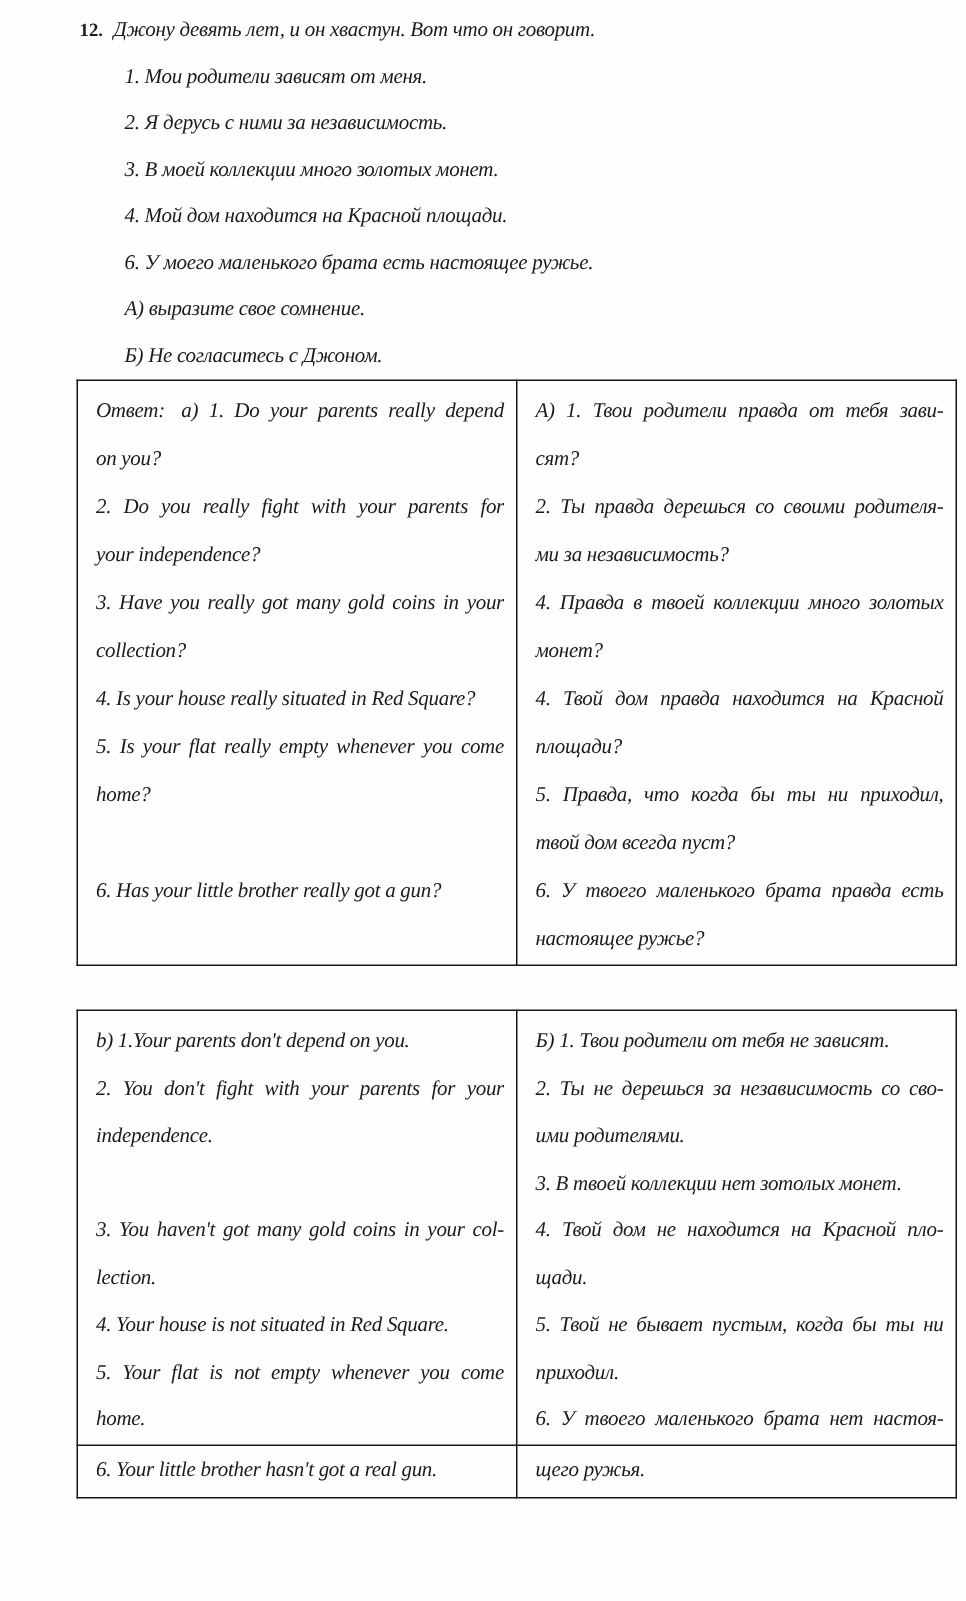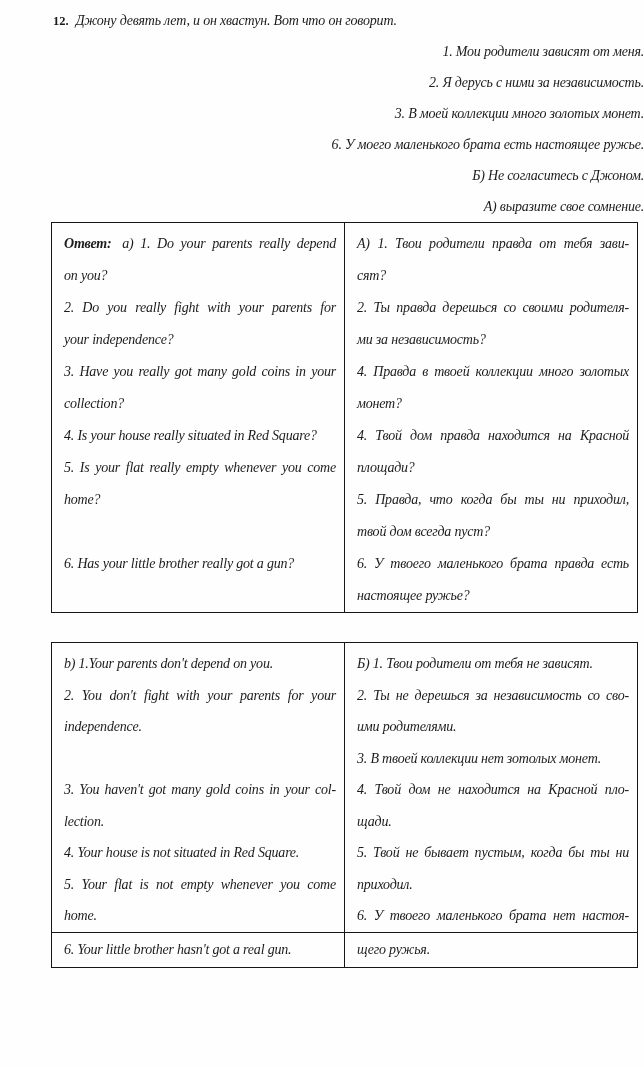--- a/index.html
+++ b/index.html
@@ -25,21 +25,21 @@
   .top { padding-top: 5px; }
   .top .line { height: 31px; line-height: 31px; }
   .task-head { padding-left: 9px; }
   .task-num {
     font-style: normal;
     font-weight: 700;
     font-size: 12.5px;
     letter-spacing: 0;
     padding-right: 7px;
   }
-  .indent { padding-left: 39px; text-align: right; }
+  .indent { padding-left: 39px; }
 
   
   table.tbl {
     border-collapse: collapse;
     table-layout: fixed;
     margin-left: 7px;
     width: 586px;
   }
   .tbl td {
     width: 293px;
@@ -49,35 +49,36 @@
   }
   .t1 td .line { height: 32px; line-height: 32px; }
   .t2 { margin-top: 29px; }
   .t2 tr.main td .line { height: 31.5px; line-height: 31.5px; }
   .t2 tr.last td { padding-top: 4px; padding-bottom: 5px; }
   .t2 tr.last td .line { height: 25px; line-height: 25px; }
 
   
   .j { text-align: justify; text-align-last: justify; }
 
-  .ans-label { padding-right: 4px; font-weight: bold; }
+  .ans-label { padding-right: 4px; }
 </style>
 </head>
 <body>
 
 <div class="page">
 
   <div class="top">
     <div class="line task-head"><span class="task-num">12.</span><span>Джону девять лет, и он хвастун. Вот что он говорит.</span></div>
     <div class="line indent">1. Мои родители зависят от меня.</div>
     <div class="line indent">2. Я дерусь с ними за независимость.</div>
     <div class="line indent">3. В моей коллекции много золотых монет.</div>
+    <div class="line indent">4. Мой дом находится на Красной площади.</div>
     <div class="line indent">6. У моего маленького брата есть настоящее ружье.</div>
+    <div class="line indent">А) выразите свое сомнение.</div>
     <div class="line indent">Б) Не согласитесь с Джоном.</div>
-    <div class="line indent">А) выразите свое сомнение.</div>
   </div>
 
   <table class="tbl t1">
     <tbody>
         <tr>
       <td>
         <div class="line j"><span class="ans-label">Ответ:</span> <span>а) 1. Do your parents really depend</span></div>
         <div class="line">on you?</div>
         <div class="line j">2. Do you really fight with your parents for</div>
         <div class="line">your independence?</div>

